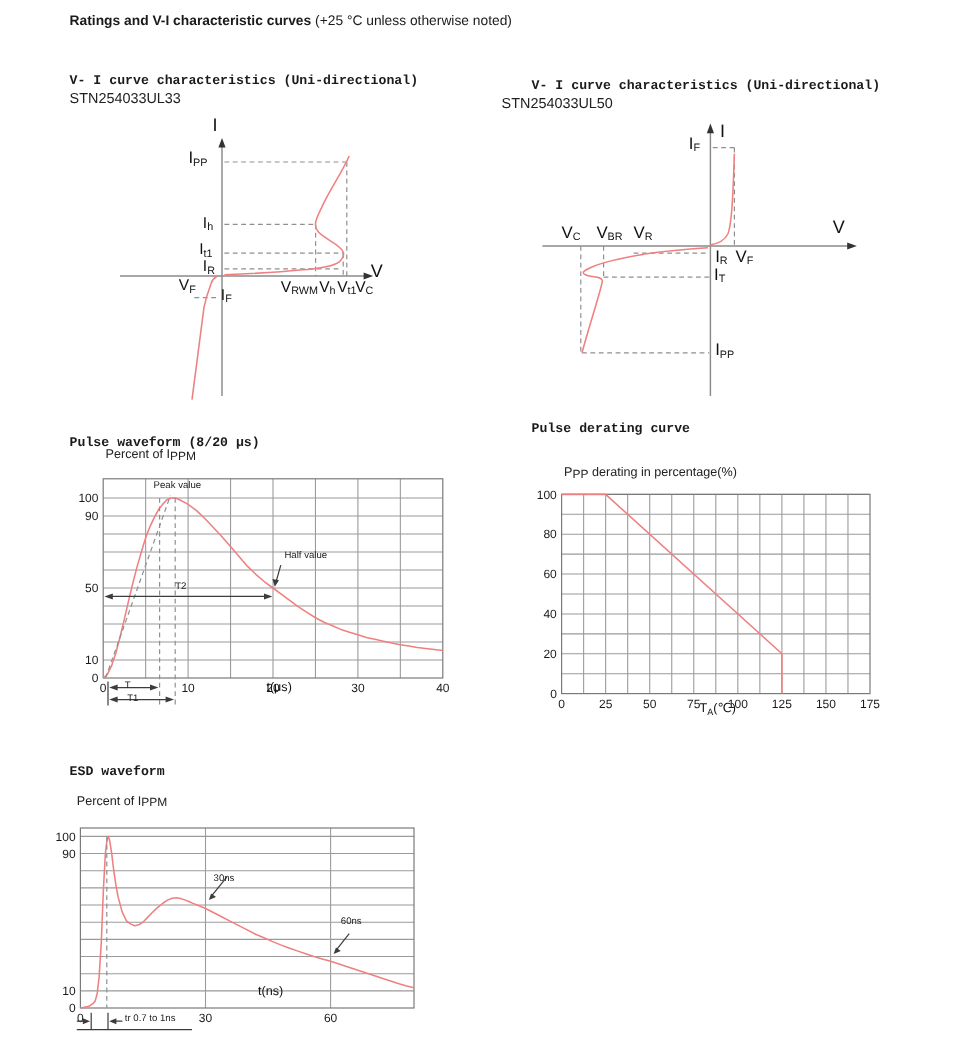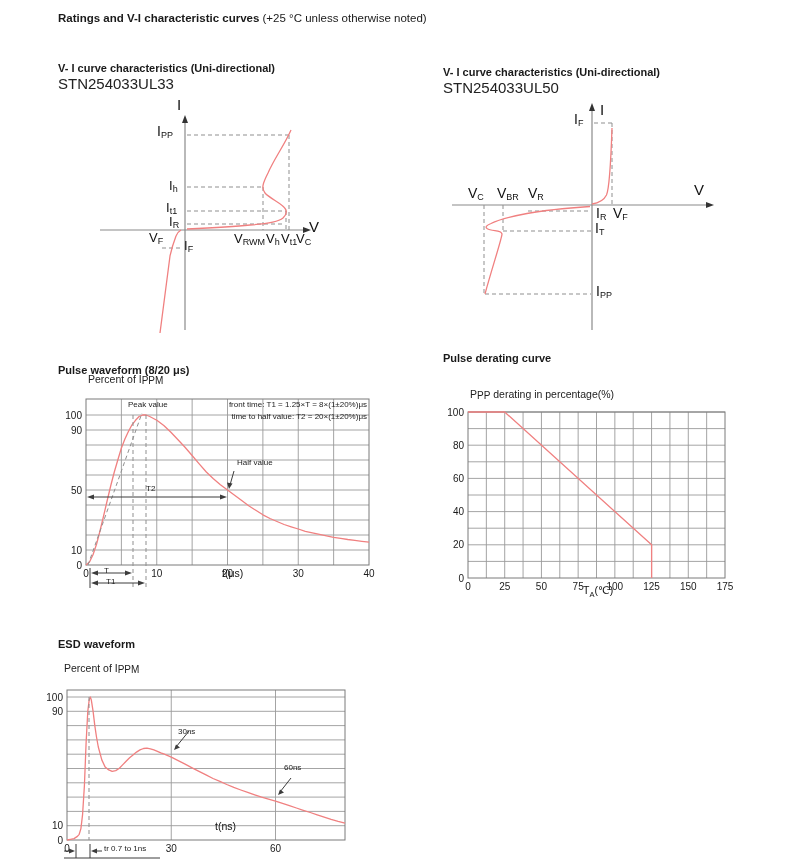--- a/index.html
+++ b/index.html
@@ -1,22 +1,22 @@
 <!DOCTYPE html>
 <html><head>
 <meta charset="utf-8">
 <style>
   html,body{margin:0;padding:0;background:#fff;}
   .page{position:relative;width:806px;height:864px;background:#fff;
         font-family:"Liberation Sans","DejaVu Sans",sans-serif;color:#1a1a1a;overflow:hidden;padding-left:44px;}
   .abs{position:absolute;}
   .t-main{font-size:11.5px;white-space:nowrap;}
   .t-main .b{font-weight:bold;}
-  .h2{font-weight:bold;font-size:11px;white-space:nowrap;}
-  .pn{font-size:15px;color:#222;white-space:nowrap;}
+  .h2{font-weight:bold;font-size:11px;white-space:nowrap;font-family:Liberation Mono, monospace;}
+  .pn{font-size:12px;color:#222;white-space:nowrap;}
   .vil{position:absolute;font-size:13px;line-height:1;color:#111;white-space:nowrap;}
   .vil sub{font-size:9px;vertical-align:-2px;line-height:0;}
   .vil.md{font-size:14px;}
   .vil.lg{font-size:15px;}
   .ylab{font-size:10.5px;color:#222;white-space:nowrap;}
   .ylab sub{font-size:10px;vertical-align:-1px;}
   .ann{font-size:8px;color:#222;white-space:nowrap;line-height:1.5;}
   .axlab{font-size:10.5px;color:#111;white-space:nowrap;margin-top:18px;}
   .rt{text-align:right;}
   svg{overflow:visible;}
@@ -64,21 +64,21 @@
   <span class="vil" style="left:169px;top:215px"><span>I</span><sub>R</sub></span>
   <span class="vil lg" style="left:309px;top:219px"><span>V</span></span>
   <span class="vil" style="left:149px;top:231px"><span>V</span><sub>F</sub></span>
   <span class="vil" style="left:184px;top:239px"><span>I</span><sub>F</sub></span>
   <span class="vil" style="left:234px;top:232px"><span>V</span><sub>RWM</sub></span>
   <span class="vil" style="left:266px;top:232px"><span>V</span><sub>h</sub></span>
   <span class="vil" style="left:281px;top:232px"><span>V</span><sub>t1</sub></span>
   <span class="vil" style="left:296px;top:232px"><span>V</span><sub>C</sub></span>
 
   <div class="abs h2" style="left:443px;top:66px">V- I curve characteristics (Uni-directional)</div>
-  <div class="abs pn" style="left:443px;top:79px">STN254033UL50</div>
+  <div class="abs pn" style="left:418px;top:79px">STN254033UL50</div>
 
   <svg class="abs" style="left:440px;top:98px" width="280" height="245">
     <line class="vax" x1="152" y1="10" x2="152" y2="232"></line>
     <polygon class="vah" points="152,5 149,13 155,13"></polygon>
     <line class="vax" x1="12" y1="107" x2="269" y2="107"></line>
     <polygon class="vah" points="274,107 266,104 266,110"></polygon>
     <line class="dash" x1="154" y1="25" x2="172" y2="25"></line>
     <line class="dash" x1="172" y1="25" x2="172" y2="107"></line>
     <line class="dash" x1="88" y1="113" x2="151" y2="113"></line>
     <line class="dash" x1="63" y1="133" x2="151" y2="133"></line>
@@ -148,24 +148,20 @@
     <polygon class="ah" points="171,97 174.5,91.5 169,90.5"></polygon>
     <line class="sol" x1="36" y1="181" x2="71" y2="181"></line>
     <polygon class="ah" points="33,181 40,178.5 40,183.5"></polygon>
     <polygon class="ah" points="74,181 67,178.5 67,183.5"></polygon>
     <line class="sol" x1="36" y1="191" x2="84" y2="191"></line>
     <polygon class="ah" points="33,191 40,188.5 40,193.5"></polygon>
     <polygon class="ah" points="87,191 80,188.5 80,193.5"></polygon>
   </svg>
 
   <div class="abs ann" style="left:128px;top:399px">Peak value</div>
-  <div class="abs ann rt" style="left:193px;top:399px;width:174px">
-    <div>front time: T1 = 1.25×T = 8×(1±20%)μs</div>
-    <div>time to half value: T2 = 20×(1±20%)μs</div>
-  </div>
   <div class="abs ann" style="left:237px;top:457px">Half value</div>
   <div class="abs ann" style="left:146px;top:483px">T2</div>
   <div class="abs axlab" style="left:222px;top:549px">t(μs)</div>
   <div class="abs ann" style="left:104px;top:565px">T</div>
   <div class="abs ann" style="left:106px;top:576px">T1</div>
 
   <div class="abs h2" style="left:443px;top:352px">Pulse derating curve</div>
   <div class="abs ylab" style="left:470px;top:388px">
     <span>P</span><sub>PP</sub><span> derating in percentage(%)</span>
   </div>

